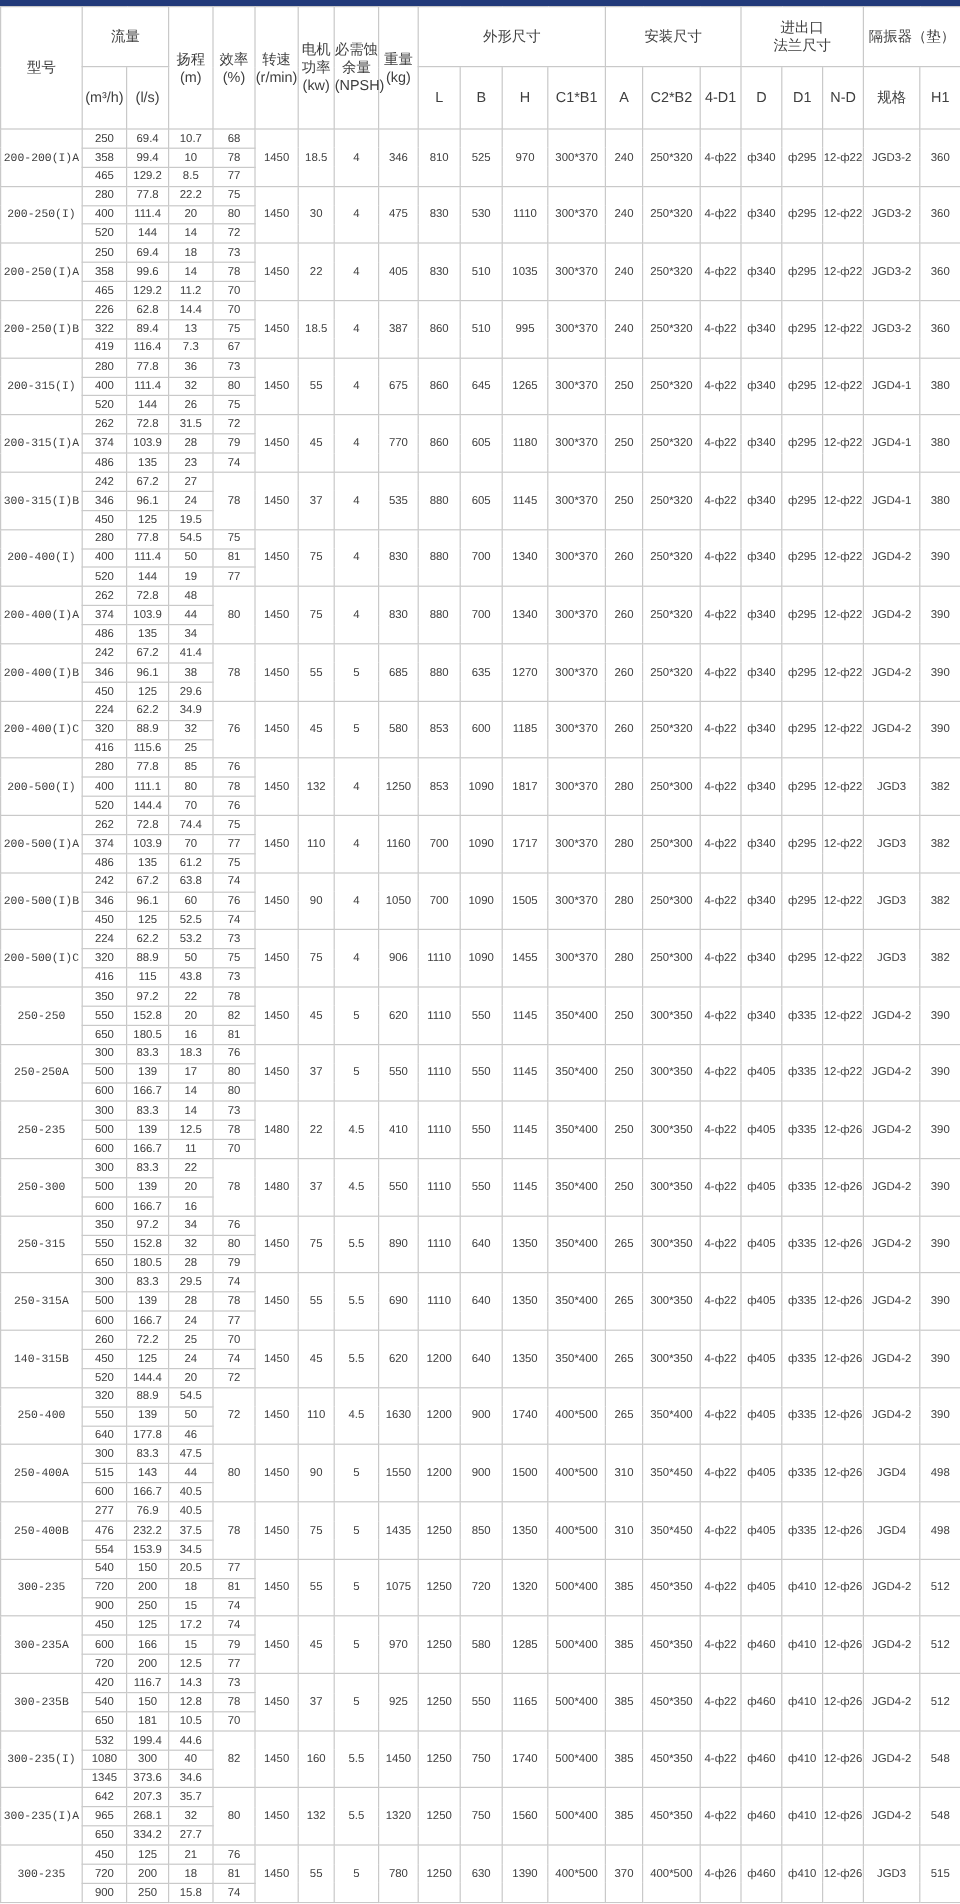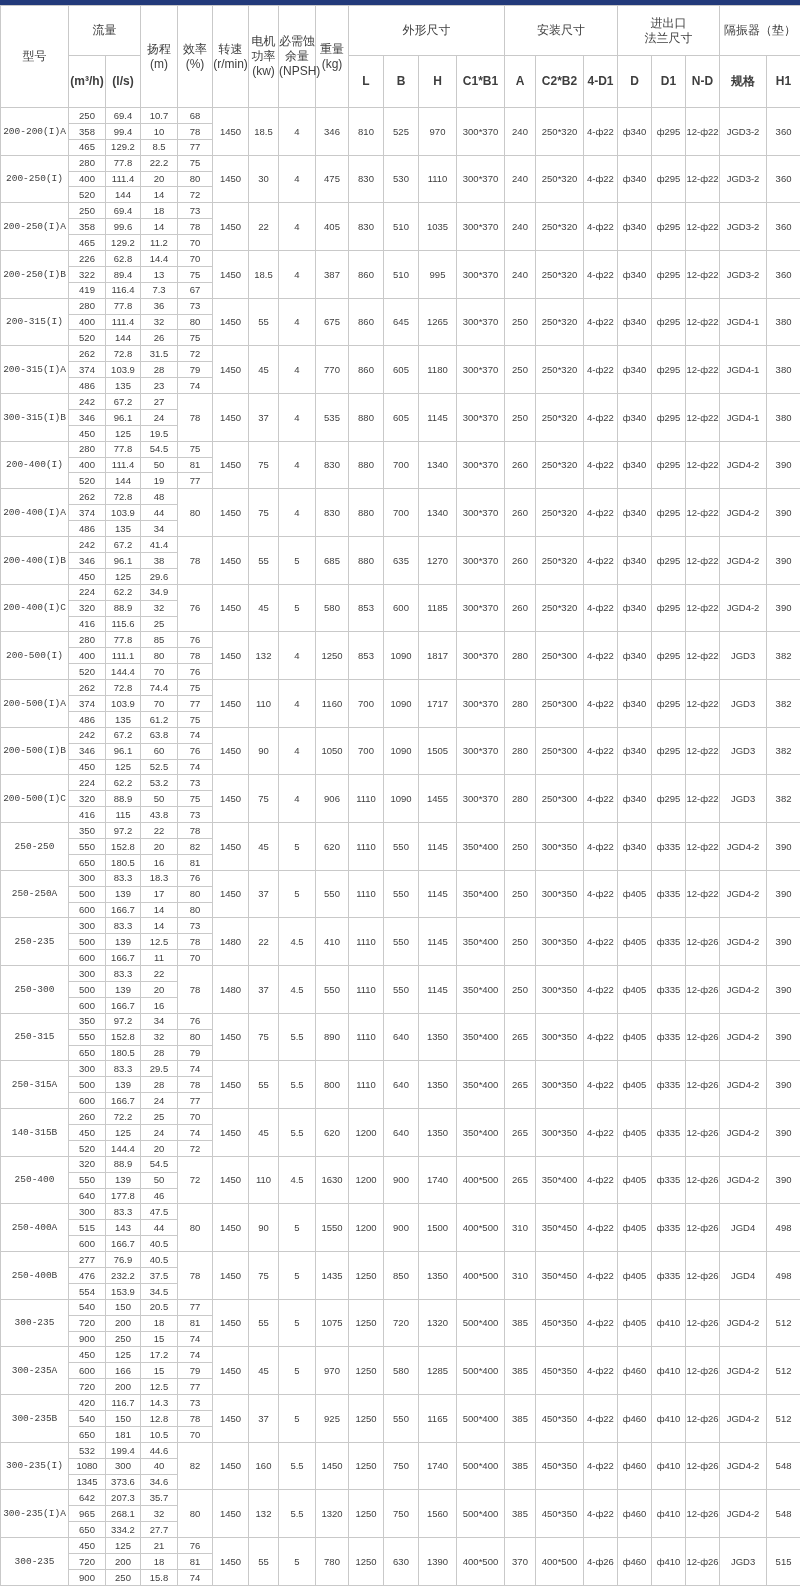--- a/index.html
+++ b/index.html
@@ -4,21 +4,21 @@
 <style>
   :root { --bar:#223a7a; --border:#c9c9c9; --text:#3e3e3e; }
   * { box-sizing:border-box; }
   html,body { margin:0; padding:0; }
   body { width:800px; background:#ffffff; color:var(--text); font-family:"Liberation Sans", sans-serif; }
   .top-bar { height:5px; width:100%; background:var(--bar); }
   table { border-collapse:collapse; table-layout:fixed; width:800px; }
   th, td { border:1px solid var(--border); text-align:center; vertical-align:middle; padding:0; font-weight:normal; }
   thead th { font-size:12px; line-height:1.25; padding:1px 0; }
   thead tr.h1 th { height:50px; }
-  thead tr.h2 th { height:52px;font-weight:bold; }
+  thead tr.h2 th { height:52px; }
   tbody td { font-size:9.5px; height:15.9px; line-height:1; white-space:nowrap; overflow:hidden; }
   tbody td.model { font-size:9.5px;font-family:Liberation Mono, monospace; }
 </style>
 </head>
 <body>
 
 <div class="top-bar"></div>
 
 <table>
   <colgroup>
@@ -769,21 +769,21 @@
       </tr>
       <tr>
         <td rowspan="3" class="model">250-315A</td>
         <td>300</td>
         <td>83.3</td>
         <td>29.5</td>
         <td>74</td>
         <td rowspan="3">1450</td>
         <td rowspan="3">55</td>
         <td rowspan="3">5.5</td>
-        <td rowspan="3">800</td>
+        <td rowspan="3">690</td>
         <td rowspan="3">1110</td>
         <td rowspan="3">640</td>
         <td rowspan="3">1350</td>
         <td rowspan="3">350*400</td>
         <td rowspan="3">265</td>
         <td rowspan="3">300*350</td>
         <td rowspan="3">4-ф22</td>
         <td rowspan="3">ф405</td>
         <td rowspan="3">ф335</td>
         <td rowspan="3">12-ф26</td>

